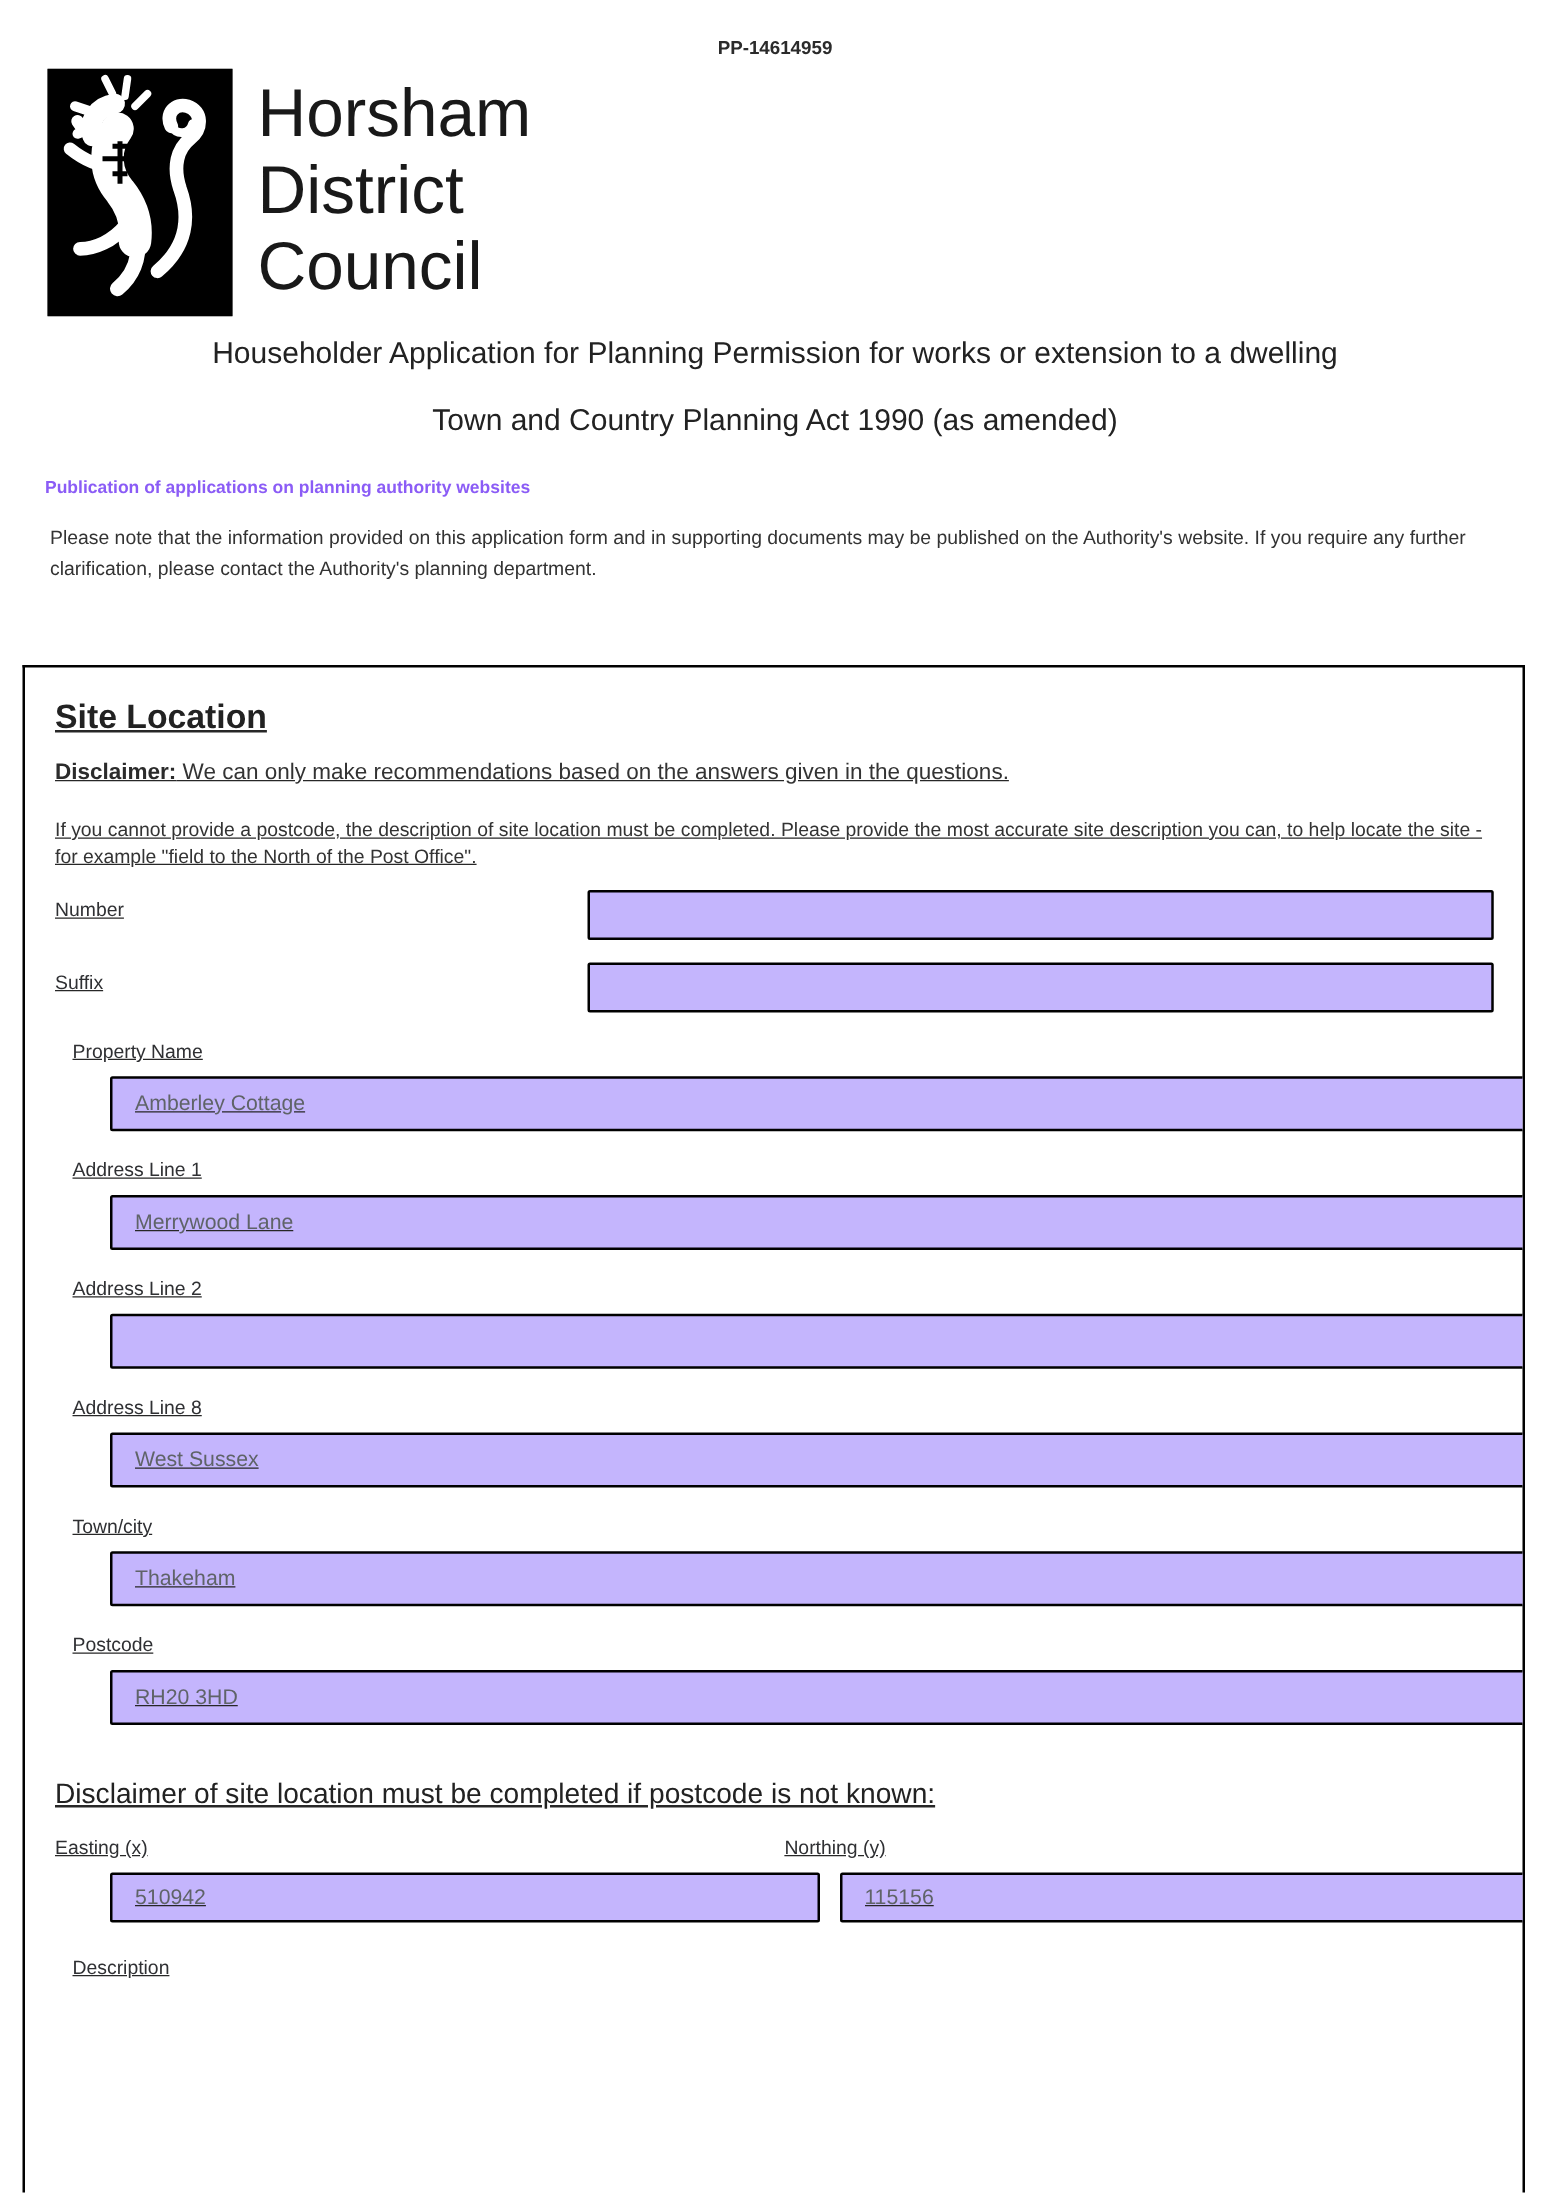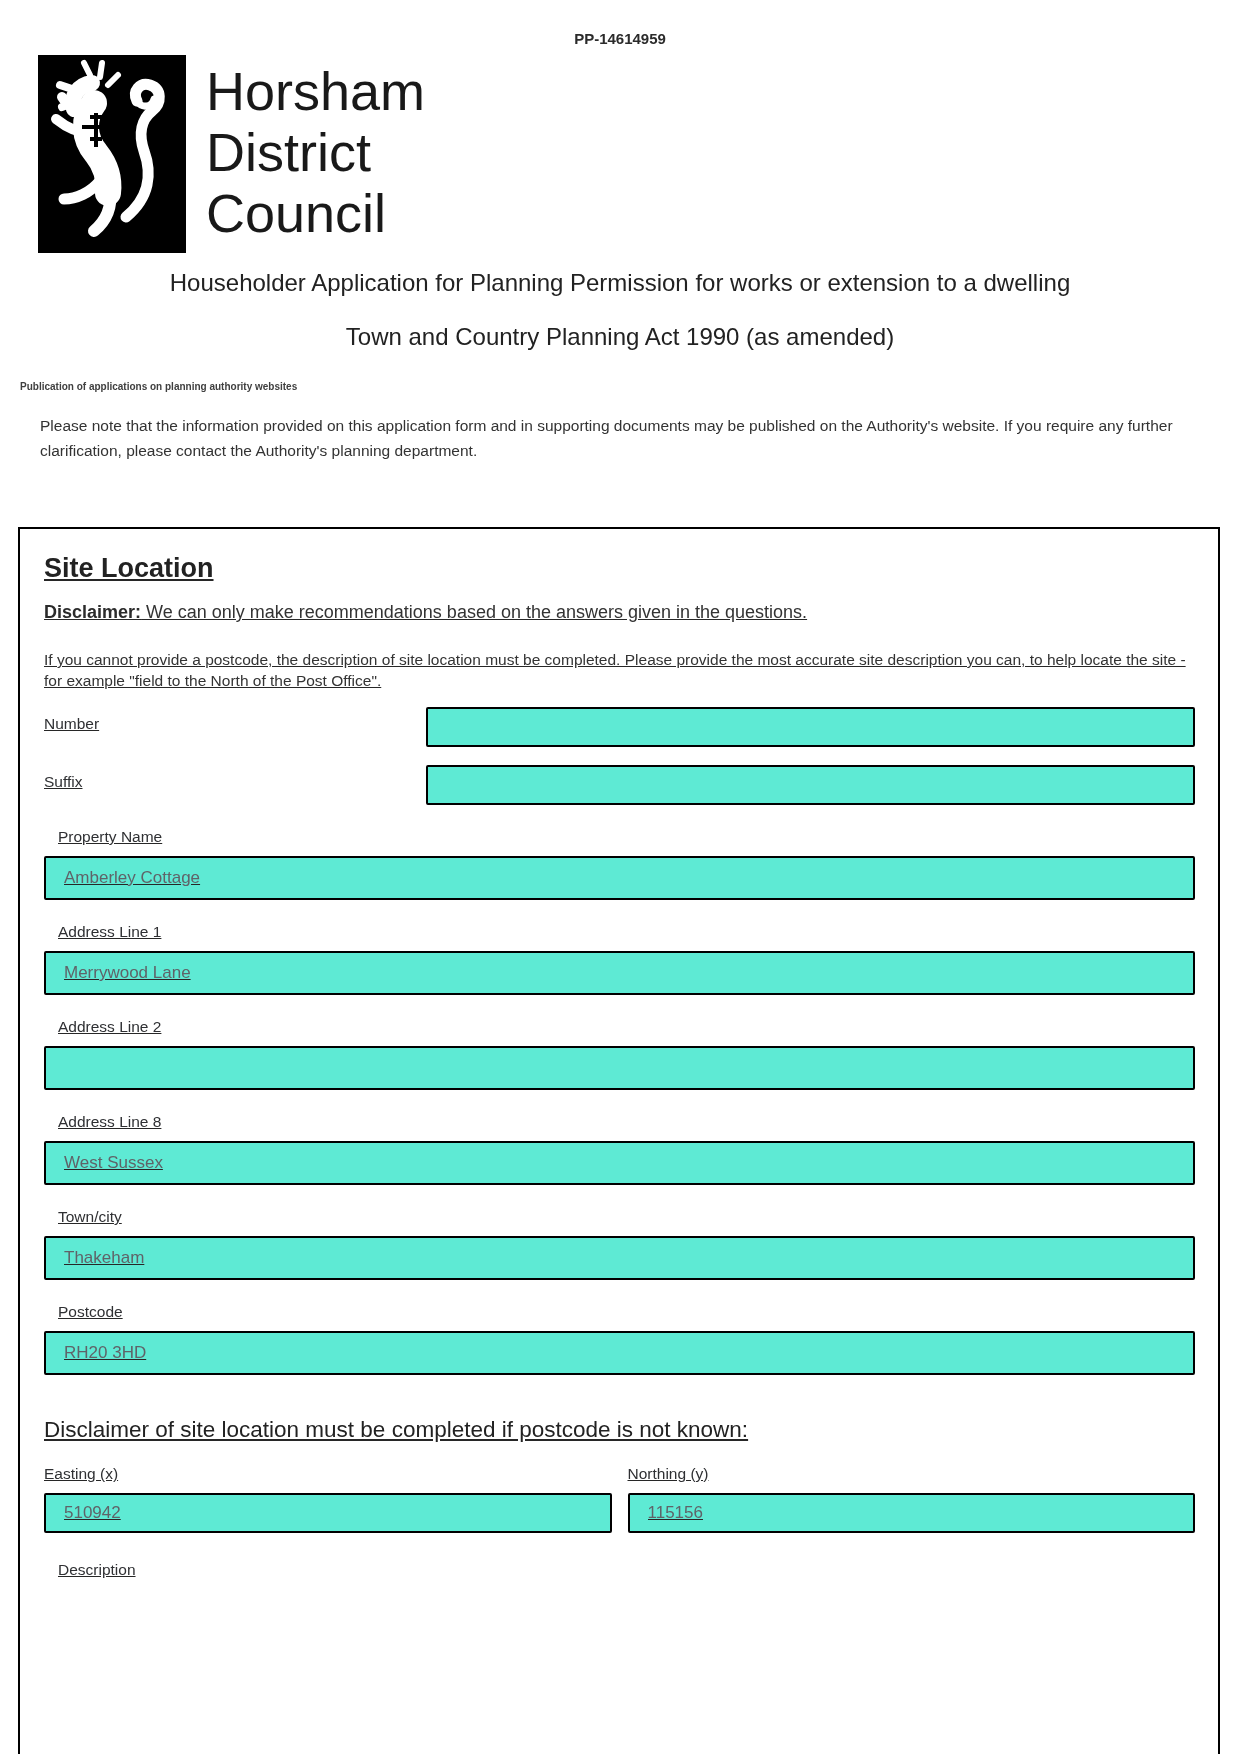--- a/index.html
+++ b/index.html
@@ -7,37 +7,37 @@
   body {
     width:1240px; height:1754px; margin:0 auto;
     font-family:"Liberation Sans", sans-serif; color:#272727; overflow:hidden;
   }
   .top-ref { padding-top:30px; text-align:center; font-weight:bold; font-size:15px; color:#2b2b2b; }
   .logo-row { display:flex; margin:8px 0 0 38px; }
   .logo-box { width:148px; height:198px; background:#000; flex:none; }
   .logo-text { font-size:54px; line-height:61px; color:#191919; margin:6px 0 0 20px; font-weight:normal; }
   .doc-title { text-align:center; font-size:24px; font-weight:normal; color:#222; margin:16px 40px 0; }
   .doc-subtitle { text-align:center; font-size:24px; font-weight:normal; color:#222; margin:26px 40px 0; }
-  .pub-heading { margin:30px 20px 0; font-size:10px; font-weight:bold; color:#404040; }
+  .pub-heading { margin:30px 36px 0; font-size:14px; font-weight:bold; color:#8b5cf6; }
   .pub-body { margin:21px 44px 0 40px; font-size:15.5px; line-height:25px; color:#333; }
   .section-box {
     margin:64px 0 0 18px; width:1202px; height:1294px;
     border:2px solid #000; border-bottom:none;
     padding:0 23px 0 24px; overflow:hidden; background:#fff;text-decoration:underline;
   }
   .section-heading { margin-top:24px; font-size:27px; font-weight:bold; color:#222; }
   .disclaimer { margin-top:18px; font-size:18px; color:#333; }
   .disclaimer b { color:#2b2b2b; }
   .intro { margin-top:26px; font-size:15.5px; line-height:21px; color:#333; }
   .flabel { font-size:15.5px; color:#2f3033; }
   .tinput {
     display:block; width:100%; height:44px;
-    border:2px solid #000; border-radius:2px; background:#5eead4;
+    border:2px solid #000; border-radius:2px; background:#c4b5fd;
     font-family:"Liberation Sans", sans-serif; font-size:17px; color:#5f6368;
-    padding:0 18px; outline:none;
+    padding:0 18px; outline:none;margin-left:44px;
   }
   .inline-field { display:flex; align-items:flex-start; margin-top:16px; }
   .inline-field + .inline-field { margin-top:18px; }
   .inline-field .flabel { width:382px; flex:none; padding-top:8px; }
   .inline-field .tinput { height:40px; }
   .field { margin-top:23px; }
   .field .flabel { display:block; margin-bottom:10px;margin-left:14px; }
   .desc-heading { margin-top:42px; font-size:22.5px; font-weight:normal; color:#222; }
   .coord-grid { display:grid; grid-template-columns:1fr 1fr; column-gap:16px; margin-top:22px; }
   .coord-grid .flabel { display:block; margin-bottom:10px; }

